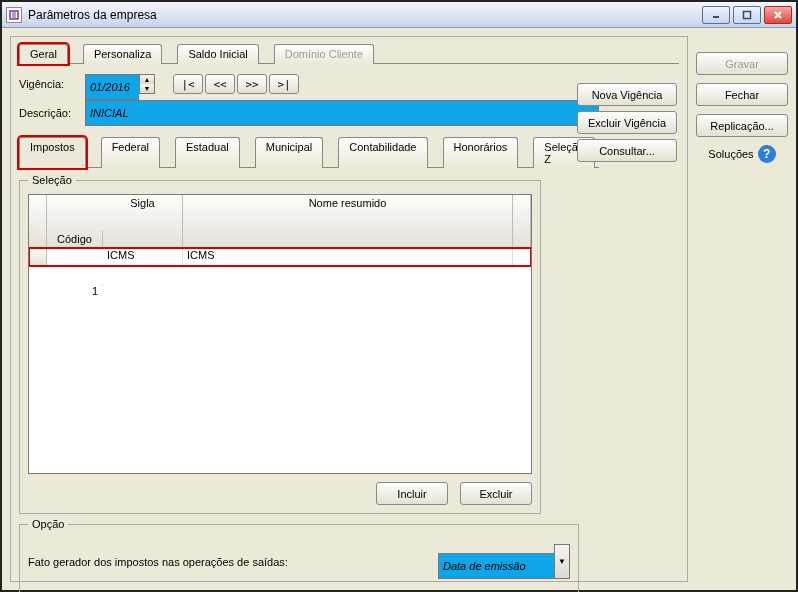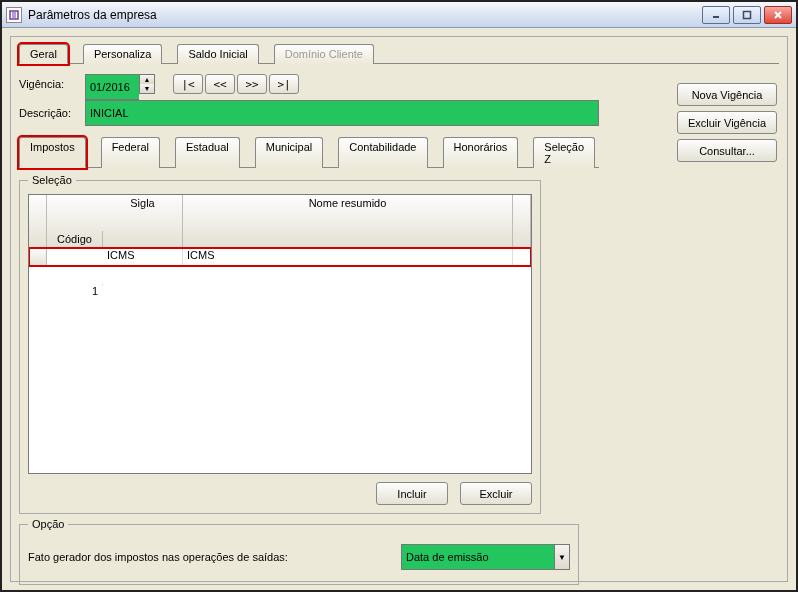--- a/index.html
+++ b/index.html
@@ -24,21 +24,21 @@
   .tabs.inner { border-bottom: 1px solid #888; margin-top: 10px; margin-bottom: 6px; }
   .tab { background: linear-gradient(#fdfdfd,#ece9d8); border: 1px solid #888; border-bottom: none; border-radius: 3px 3px 0 0; padding: 3px 10px; margin-right: 15px; position: relative; top: 1px; cursor: default; }
   .tab.active { background: #ece9d8; border-bottom: 1px solid #ece9d8; z-index: 2; }
   .tab.disabled { color:#9a9a9a; }
   .highlight-red { outline: 2px solid #d40000; outline-offset: 0; }
   
   
   .form-row { display:flex; align-items:center; margin: 6px 0; gap: 6px; }
   .form-label { width: 60px; }
   .form-label.wide { width: auto; margin-right: 8px; }
-  .text-input { background:#22c55e; border:1px solid #777; height:20px; padding: 12px 4px; }
+  .text-input { background:#0ea5e9; border:1px solid #777; height:20px; padding: 12px 4px; font-style: italic; }
   .spinner { display:flex; align-items:stretch; height:20px; }
   .spinner .text-input { width: 54px; border-right:none; }
   .spin-btns { width:16px; display:flex; flex-direction:column; border:1px solid #777; }
   .spin-btn { flex:1; background: linear-gradient(#f4f4f0,#ddd9cc); display:flex; align-items:center; justify-content:center; font-size:7px; }
   
   .nav-btns { display:flex; gap: 2px; margin-left: 12px; }
   .nav-btn { width:30px; height:20px; border:1px solid #888; background: linear-gradient(#fdfdfd,#e4e1d4); border-radius:3px; display:flex; align-items:center; justify-content:center; font-family: monospace; }
   
   .side-buttons { position: absolute; right: 116px; top: 62px; display:flex; flex-direction:column; gap:5px; width: 100px; }
   .btn { height: 23px; border:1px solid #888; background: linear-gradient(#fdfdfd,#e4e1d4); border-radius:3px; display:flex; align-items:center; justify-content:center; cursor:default; padding: 0 6px; }
@@ -56,21 +56,21 @@
   .grid-row { display:flex; height:18px; align-items:stretch; outline:2px solid #d40000; outline-offset:-1px;}
   .grid-row .rowhdr { width:18px; background:linear-gradient(#fdfdfd,#e4e1d4); border-right:1px solid #bbb; }
   .grid-row .cell { border-right:1px solid #ddd; padding:1px 4px; }
   .col-codigo { width:56px; text-align:right;margin-top:36px; }
   .col-sigla { width:80px; }
   .col-nome { flex:1; }
   .col-end { width: 18px; }
   .grid-footer { display:flex; justify-content:flex-end; gap:12px; margin-top:8px; }
   
   .dropdown { display:flex; }
-  .dropdown .text-input { width:153px; border-right:none; }
+  .dropdown .text-input { width:116px; border-right:none;margin-top:9px; }
   .dropdown .dd-btn { width:16px; border:1px solid #777; background:linear-gradient(#f4f4f0,#ddd9cc); display:flex; align-items:center; justify-content:center; font-size:8px; }
   
   .help-icon { width:18px; height:18px; border-radius:50%; background:#2a7de1; color:#fff; font-weight:bold; display:flex; align-items:center; justify-content:center; margin-left:4px; font-size:12px; }
   .right-row { display:flex; align-items:center; justify-content:center; }
   
   .inner-panel { border:1px solid #aaa; padding: 6px 8px 0 8px; background:#ece9d8; position: relative; }
   .descricao-input { flex:1; }
   
   .main-left-zone { width: 580px; }
 </style>
@@ -191,14 +191,23 @@
         </div>
 
         <div class="side-buttons" style="position:absolute; right:10px; top:46px;">
           <div class="btn">Nova Vigência</div>
           <div class="btn">Excluir Vigência</div>
           <div class="btn">Consultar...</div>
         </div>
       </div>
     </div>
 
+    <div class="right-col">
+      <div class="btn disabled">Gravar</div>
+      <div class="btn">Fechar</div>
+      <div class="btn">Replicação...</div>
+      <div class="right-row">
+        <span>Soluções</span>
+        <span class="help-icon">?</span>
+      </div>
+    </div>
   </div>
 </div>
 
 </body></html>

